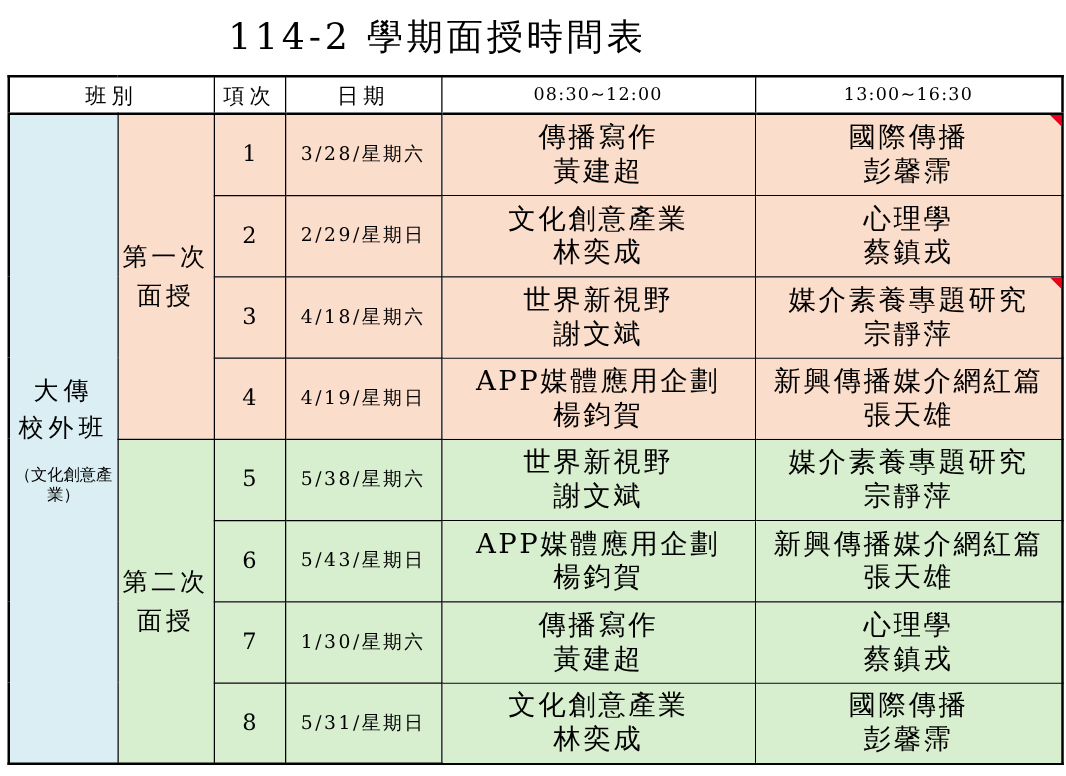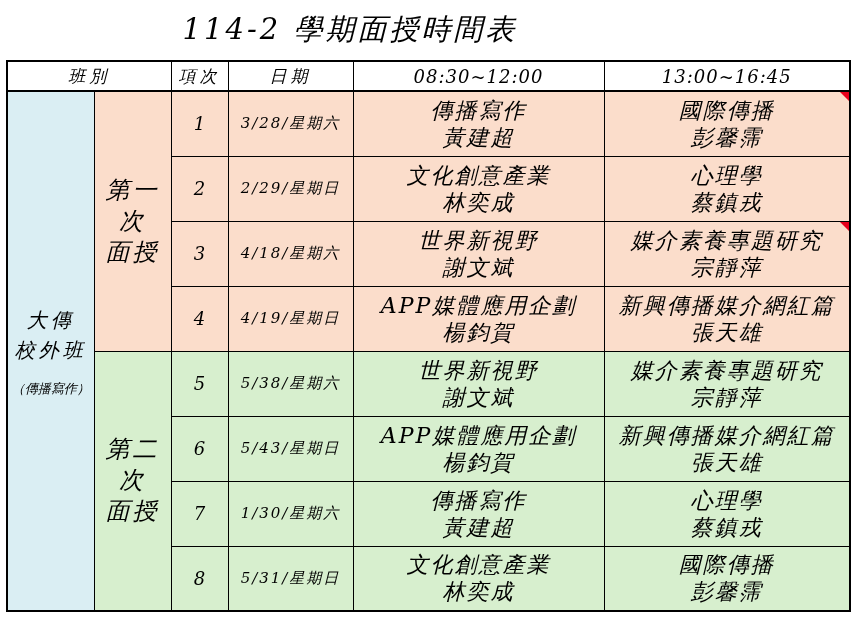--- a/index.html
+++ b/index.html
@@ -1,43 +1,43 @@
 <!DOCTYPE html>
 <html style="--blue: #daeef3; --pink: #fbddcb; --green: #d7efce; --border: #000000; --marker: #e8001c;"><head>
 <meta charset="utf-8">
 <style>
   html,body{margin:0;padding:0;}
   body{
     width:853px;height:621px;background:#ffffff;
     font-family:"DejaVu Serif","Liberation Serif",serif;
     color:#000;position:relative;overflow:hidden;
   }
-  .sheet{position:absolute;left:6px;top:0;width:688px;font-style:italic;}
+  .sheet{position:absolute;left:6px;top:0;width:688px;}
   .title{
     height:60px;display:flex;align-items:center;justify-content:center;
     font-size:29px;letter-spacing:3px;font-weight:500;white-space:nowrap;
   }
   table.schedule{
     border-collapse:collapse;table-layout:fixed;width:843px;
     border:2px solid var(--border,#000);
   }
   td,th{
     border:1px solid var(--border,#000);
     text-align:center;vertical-align:middle;padding:0;
     font-weight:normal;overflow:hidden;
   }
   thead th{height:28px;font-size:17px;letter-spacing:4px;background:#fff;border-bottom:2px solid var(--border,#000);}
-  thead th.time{font-size:18px;letter-spacing:1px;}
+  thead th.time{font-size:14px;letter-spacing:1px;}
   tbody tr{height:65px;}
   .blue{background:var(--blue,#daeef3);text-align:center;}
   .pink{background:var(--pink,#fbddcb);}
   .green{background:var(--green,#d7efce);}
   .class-cell{font-size:20px;letter-spacing:4px;line-height:30px;}
   .class-note{font-size:13px;letter-spacing:0;margin-top:16px;line-height:16px;}
-  .group-cell{font-size:24px;letter-spacing:3px;line-height:31px;margin-top:27px;}
+  .group-cell{font-size:20px;letter-spacing:3px;line-height:31px;margin-top:27px;}
   .no-cell{font-size:18px;}
   .date-cell{font-size:15px;letter-spacing:2px;white-space:nowrap;}
   .course-cell{font-size:22px;letter-spacing:2px;position:relative;}
   .course-cell .line{line-height:27px;white-space:nowrap;}
   .comment-marker{
     position:absolute;top:0;right:0;width:0;height:0;
     border-top:9px solid var(--marker,#e8001c);
     border-left:9px solid transparent;
   }
 </style>
@@ -55,29 +55,29 @@
       <col style="width:125px">
         <col style="width:251px">
         <col style="width:246px">
     </colgroup>
     <thead>
       <tr>
         <th colspan="2">班別</th>
         <th>項次</th>
         <th>日期</th>
         <th class="time">08:30~12:00</th>
-        <th class="time">13:00~16:45</th>
+        <th class="time">13:00~16:30</th>
       </tr>
     </thead>
     <tbody>
       <tr>
         <td class="blue class-cell" rowspan="8">
           <div>大傳</div>
           <div>校外班</div>
-          <div class="class-note">（傳播寫作）</div>
+          <div class="class-note">（文化創意產業）</div>
         </td>
         <td class="pink group-cell" rowspan="4">
           <div>第一次</div>
           <div>面授</div>
         </td>
         <td class="pink no-cell">1</td>
         <td class="pink date-cell">3/28/星期六</td>
         <td class="pink course-cell">
           <div class="line">傳播寫作</div>
           <div class="line">黃建超</div>

